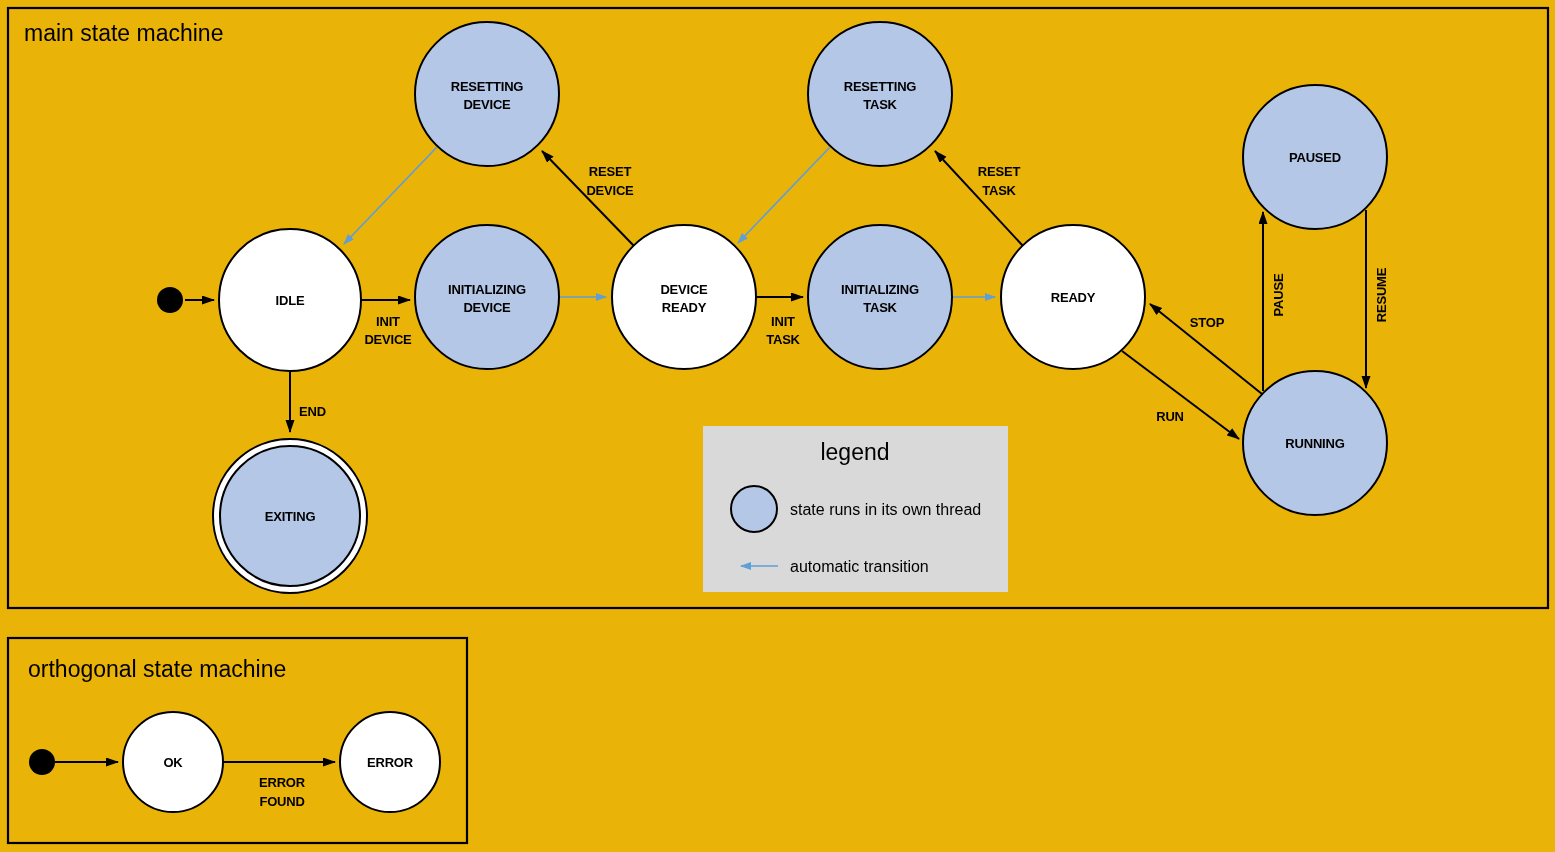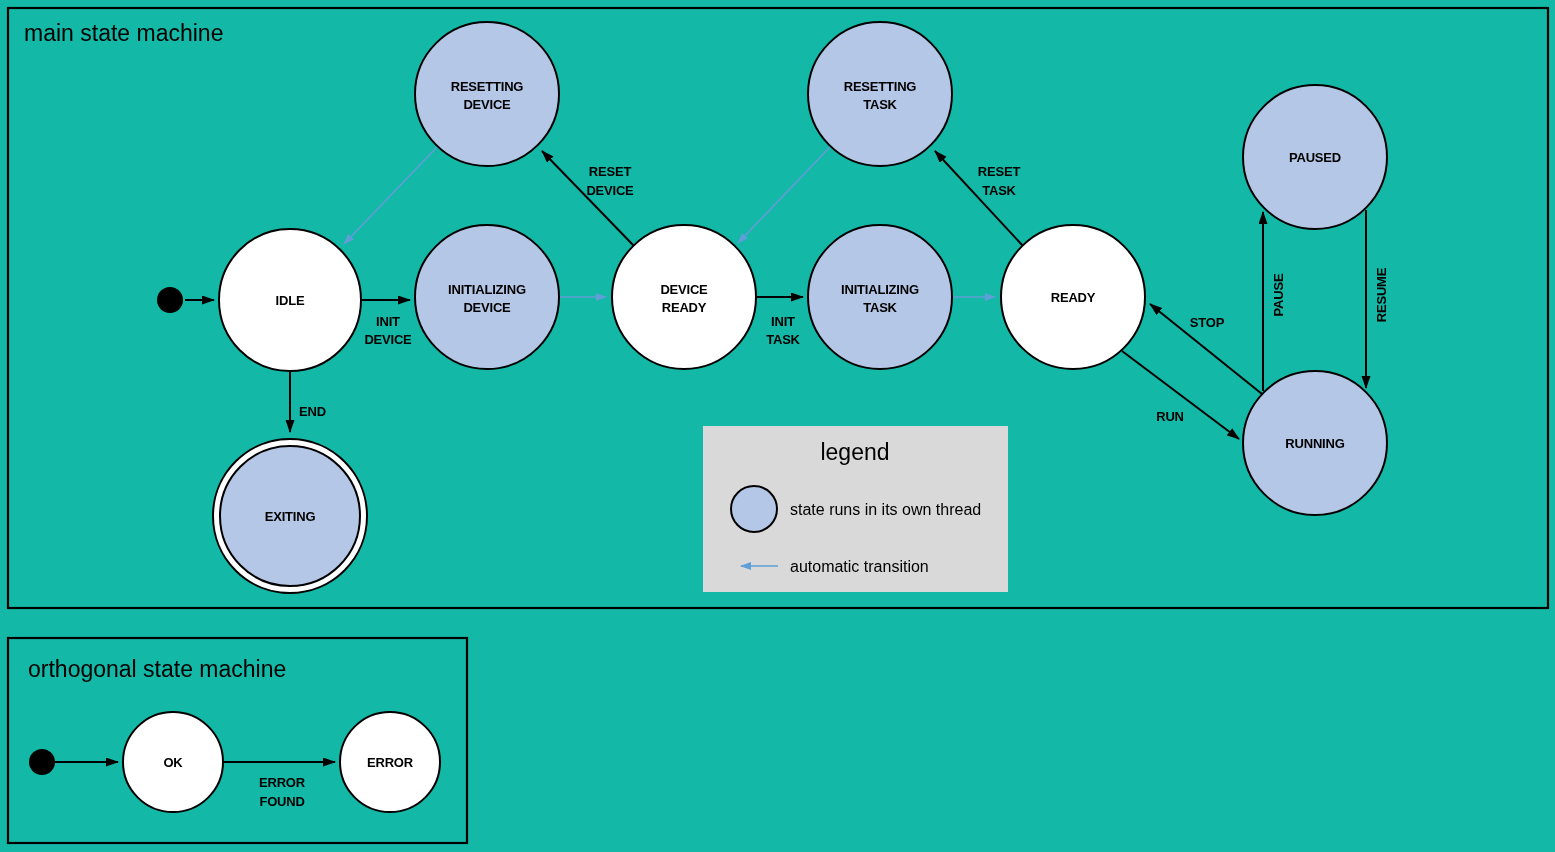--- a/index.html
+++ b/index.html
@@ -1,16 +1,16 @@
 <!DOCTYPE html>
 <html><head>
 <meta charset="utf-8">
 <style>
   html,body{margin:0;padding:0;background:#ffffff;}
-  .canvas{position:relative;width:1555px;height:852px;background:#14b8a6;overflow:hidden;
+  .canvas{position:relative;width:1555px;height:852px;background:#eab308;overflow:hidden;
           font-family:"Liberation Sans",sans-serif;}
   svg text{font-family:"Liberation Sans",sans-serif;fill:#000000;}
   .state-label{font-size:13px;font-weight:600;text-anchor:middle;letter-spacing:-0.2px;}
   .edge-label{font-size:13px;font-weight:600;text-anchor:middle;letter-spacing:-0.2px;}
   .edge-label.start{text-anchor:start;}
   .box-title{font-size:23px;font-weight:400;}
   .legend-title{font-size:23px;font-weight:400;text-anchor:middle;}
   .legend-text{font-size:16px;font-weight:400;}
   .boundary{fill:none;stroke:#000000;stroke-width:2.2;}
   .edge{stroke:#000000;stroke-width:2;fill:none;}

